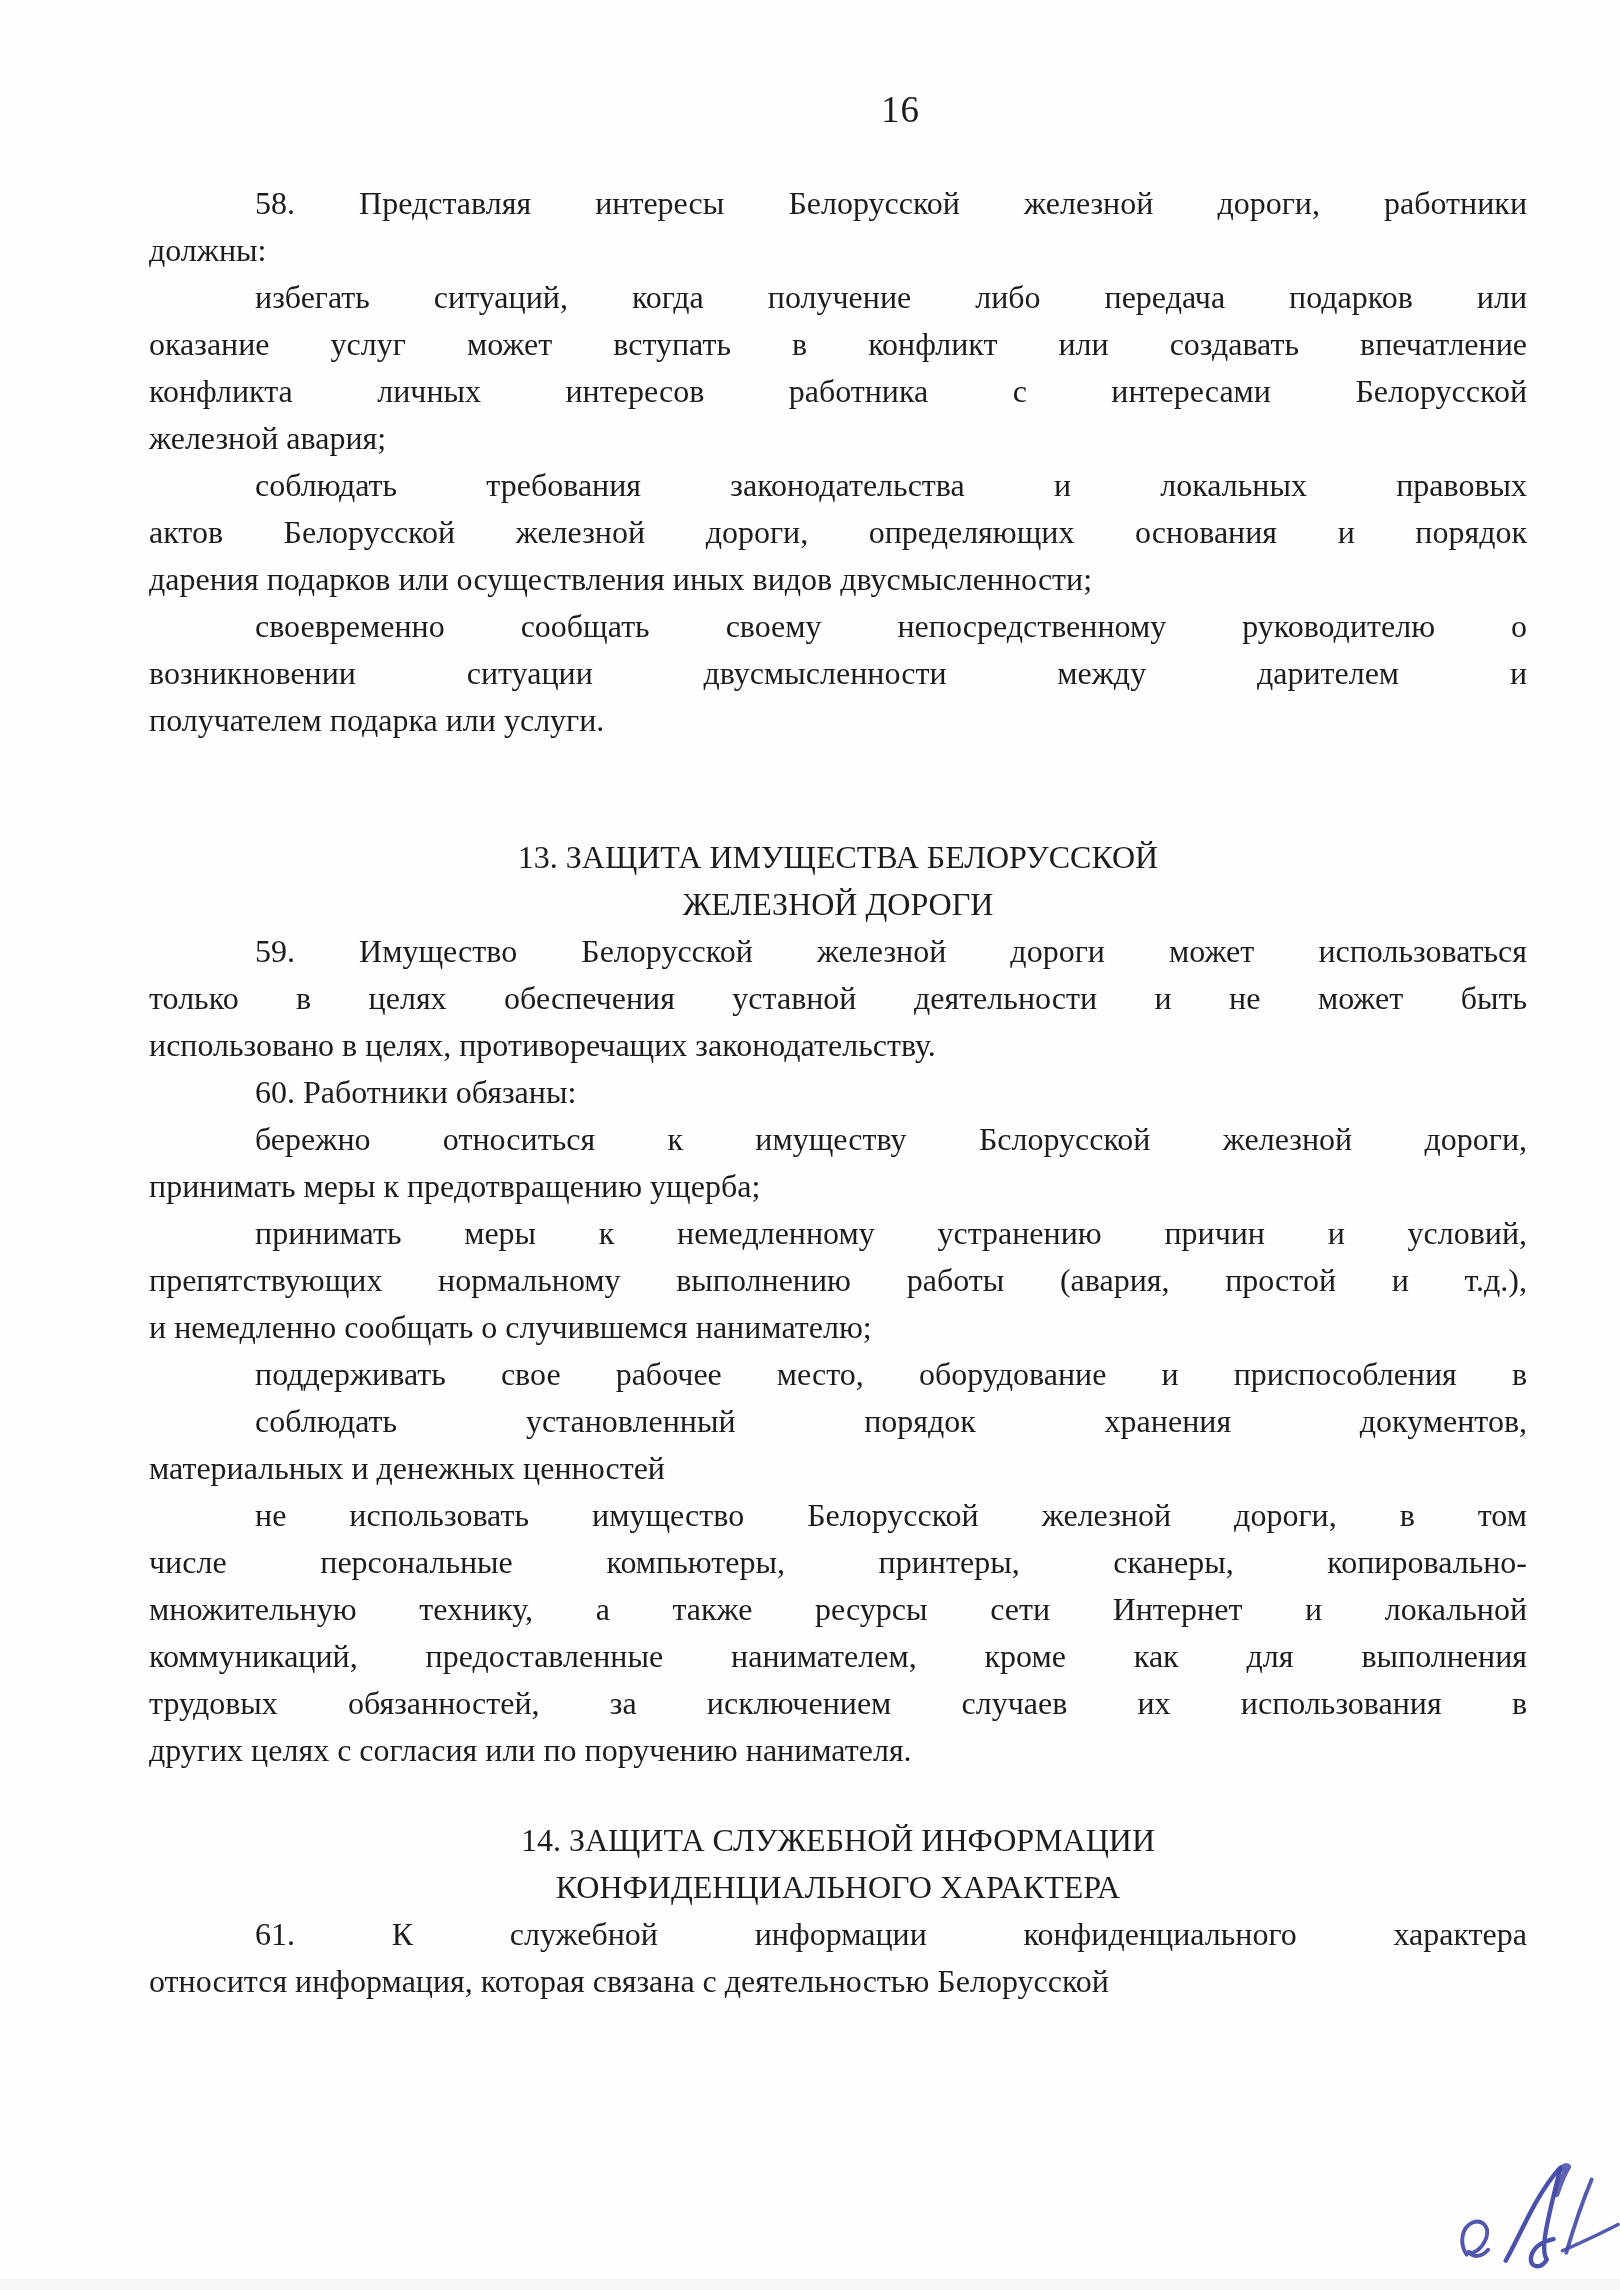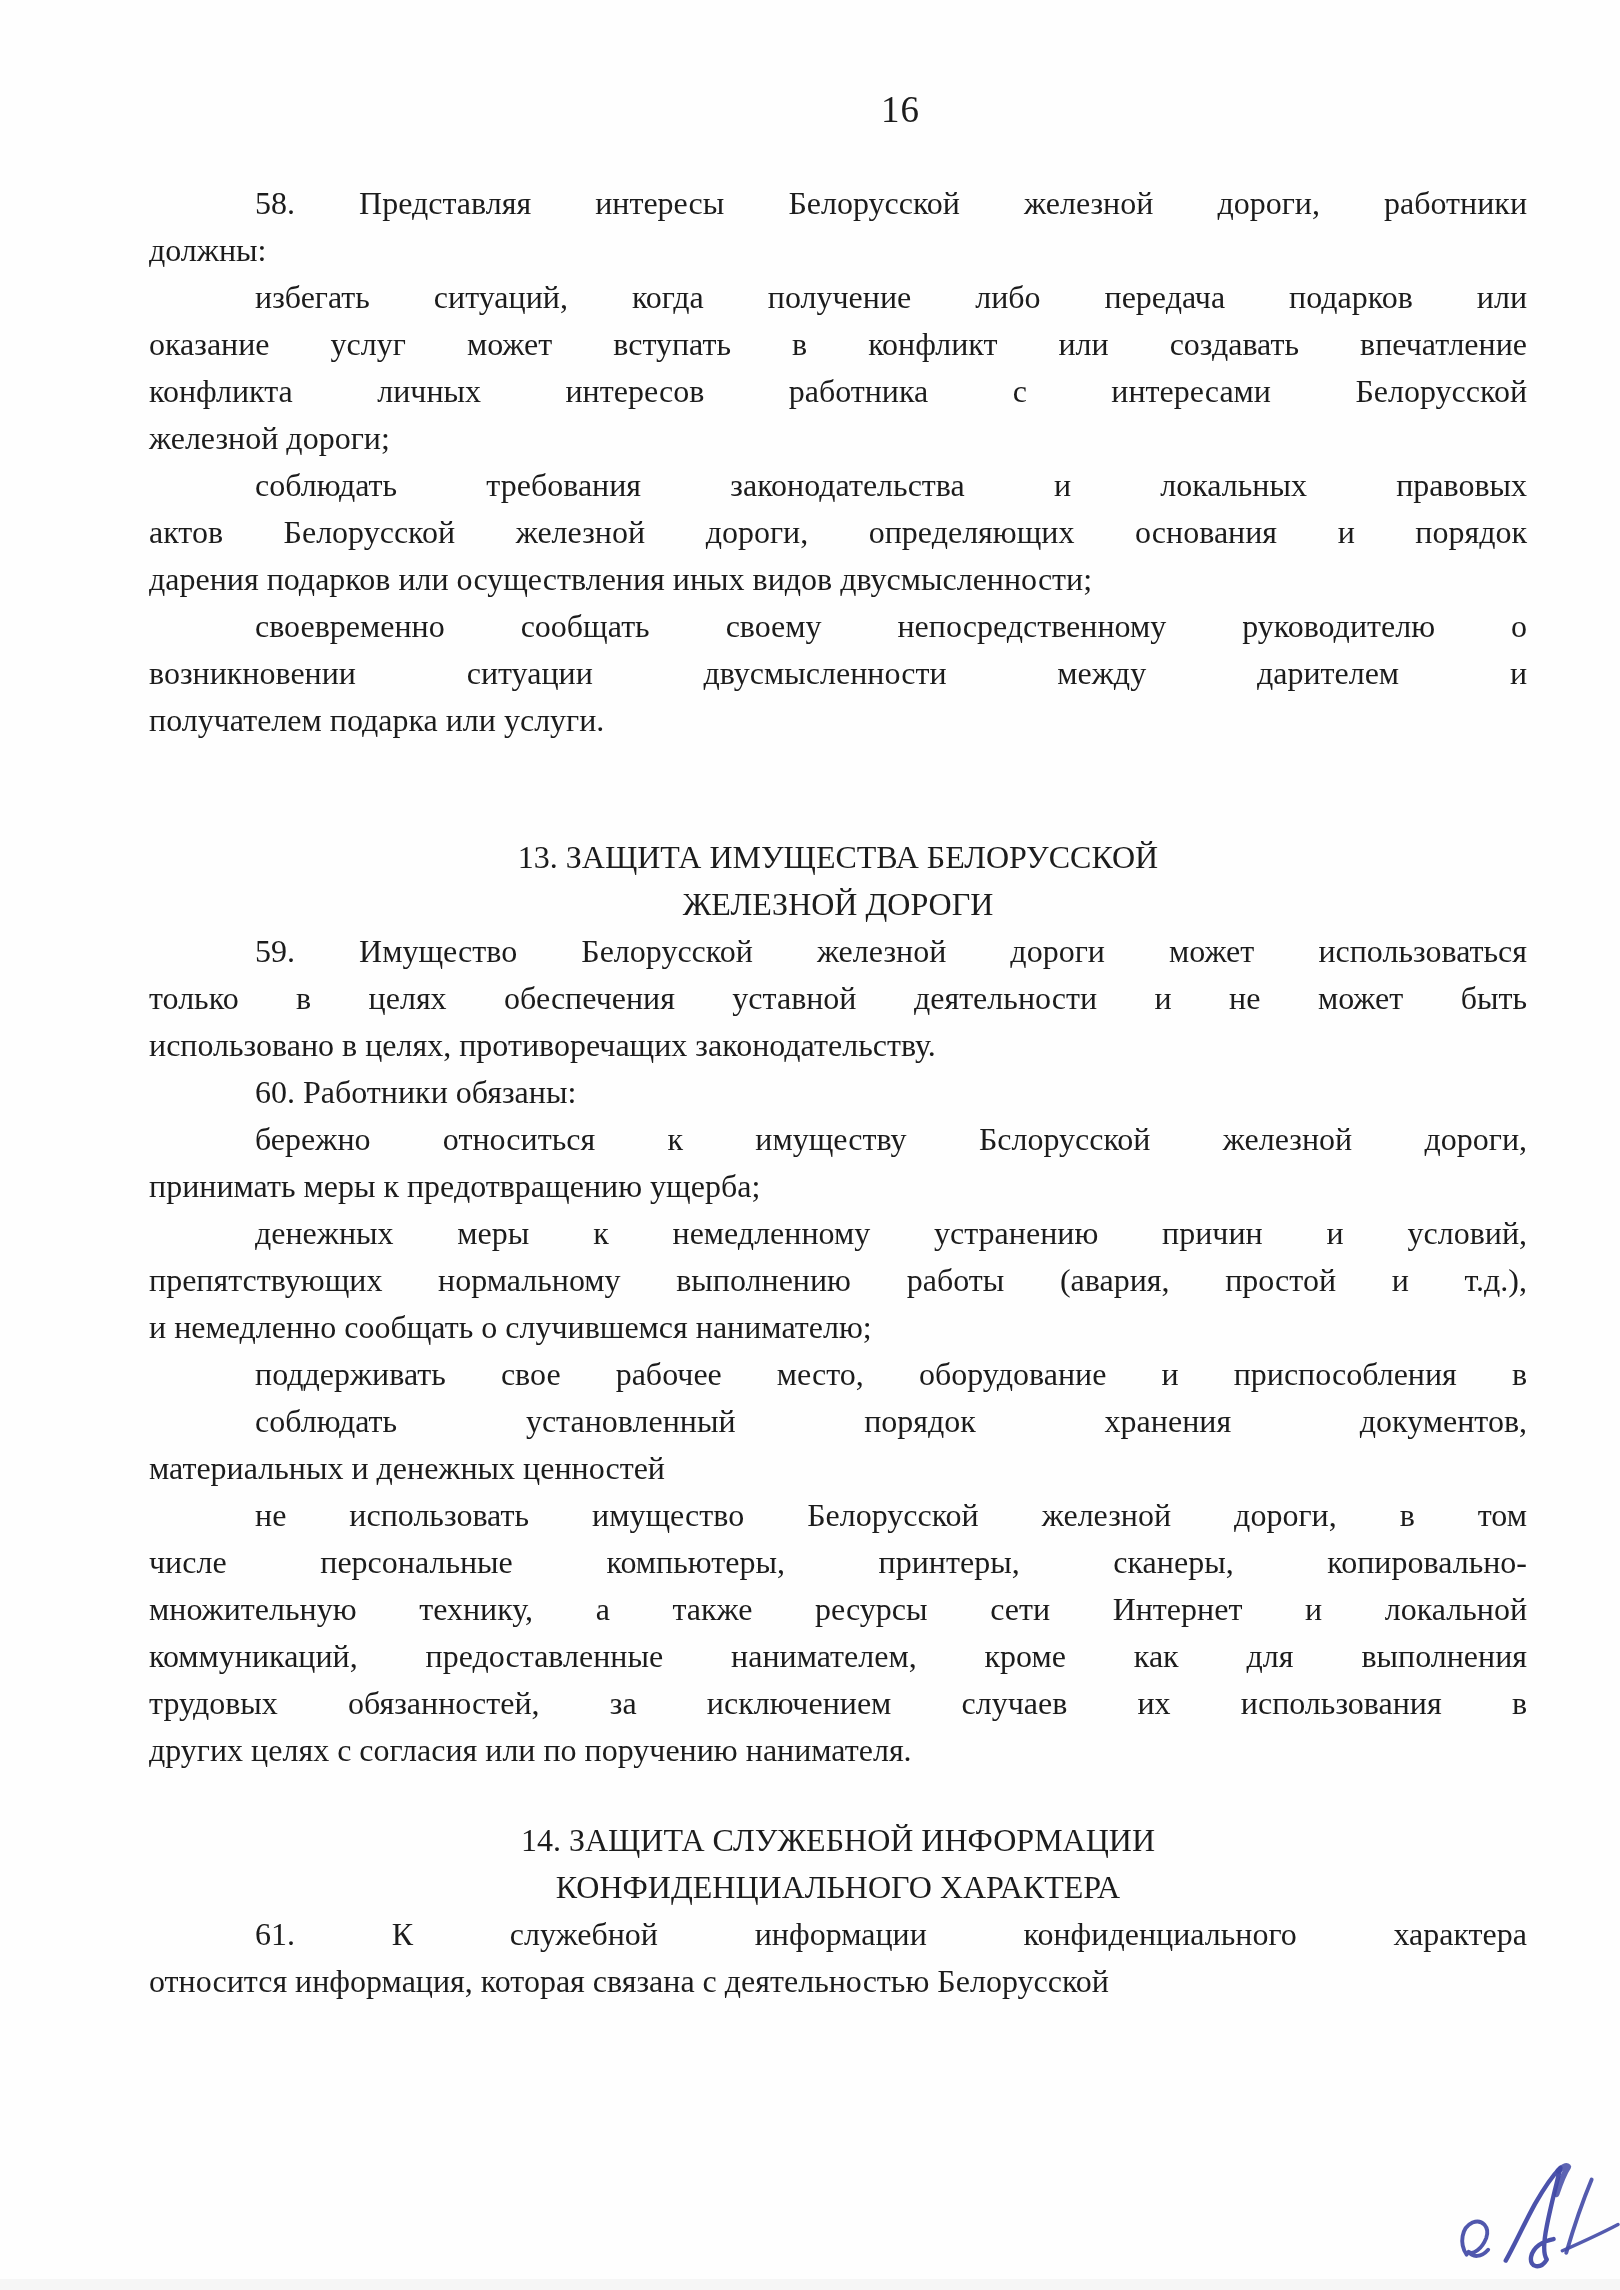--- a/index.html
+++ b/index.html
@@ -42,21 +42,21 @@
 
   <div class="text-body">
       <div class="para">
         <div class="line first">58. Представляя интересы Белорусской железной дороги, работники</div>
         <div class="line last">должны:</div>
       </div>
       <div class="para">
         <div class="line first">избегать ситуаций, когда получение либо передача подарков или</div>
         <div class="line">оказание услуг может вступать в конфликт или создавать впечатление</div>
         <div class="line">конфликта личных интересов работника с интересами Белорусской</div>
-        <div class="line last">железной дороги;</div>
+        <div class="line last">железной авария;</div>
       </div>
       <div class="para">
         <div class="line first">соблюдать требования законодательства и локальных правовых</div>
         <div class="line">актов Белорусской железной дороги, определяющих основания и порядок</div>
         <div class="line last">дарения подарков или осуществления иных видов двусмысленности;</div>
       </div>
       <div class="para">
         <div class="line first">своевременно сообщать своему непосредственному руководителю о</div>
         <div class="line">возникновении ситуации двусмысленности между дарителем и</div>
         <div class="line last">получателем подарка или услуги.</div>
@@ -71,21 +71,21 @@
         <div class="line last">использовано в целях, противоречащих законодательству.</div>
       </div>
       <div class="para">
         <div class="line first last">60. Работники обязаны:</div>
       </div>
       <div class="para">
         <div class="line first">бережно относиться к имуществу Бслорусской железной дороги,</div>
         <div class="line last">принимать меры к предотвращению ущерба;</div>
       </div>
       <div class="para">
-        <div class="line first">денежных меры к немедленному устранению причин и условий,</div>
+        <div class="line first">принимать меры к немедленному устранению причин и условий,</div>
         <div class="line">препятствующих нормальному выполнению работы (авария, простой и т.д.),</div>
         <div class="line last">и немедленно сообщать о случившемся нанимателю;</div>
       </div>
       <div class="para">
         <div class="line first">поддерживать свое рабочее место, оборудование и приспособления в</div>
       </div>
       <div class="para">
         <div class="line first">соблюдать установленный порядок хранения документов,</div>
         <div class="line last">материальных и денежных ценностей</div>
       </div>

